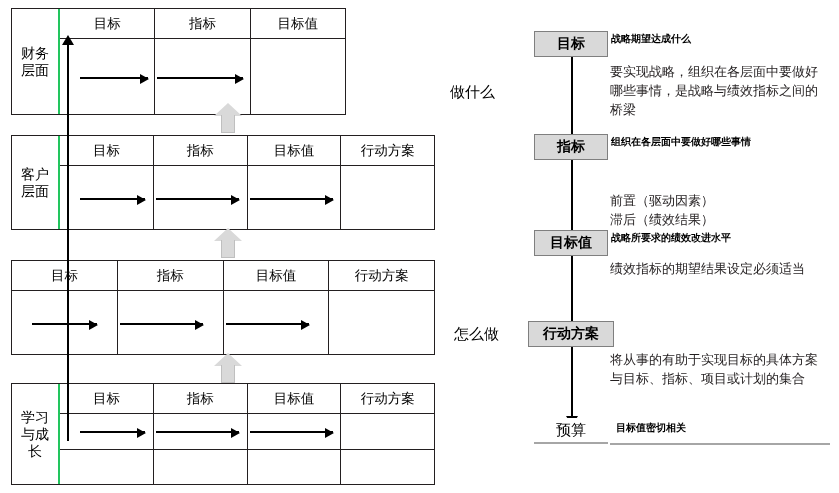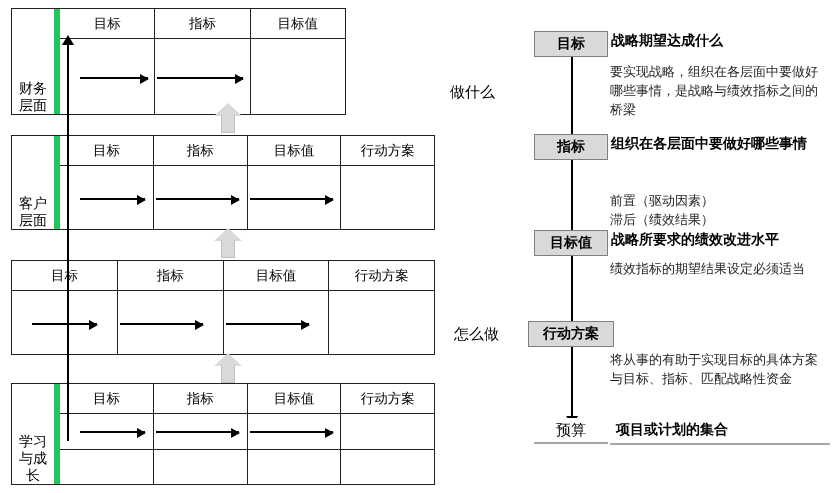--- a/index.html
+++ b/index.html
@@ -34,24 +34,24 @@
 
   .persp-block .grid {
     display: flex;
     height: 100%;
     box-sizing: border-box;
   }
 
   .persp-label {
     width: 48px;
     flex: 0 0 48px;
-    border-right: 6px solid #22c55e;
-    box-sizing: border-box;
-    display: flex;
-    align-items: flex-end;
+    border-right: 2px solid #22c55e;
+    box-sizing: border-box;
+    display: flex;
+    align-items: center;
     justify-content: center;
     font-size: 14px;
     line-height: 17px;
     text-align: center;
     letter-spacing: 0px;
   }
 
   .cols {
     flex: 1 1 auto;
     display: flex;
@@ -187,21 +187,21 @@
   .node-box.plain {
     background: #fff;
     border: none;
     border-bottom: 2px solid #a6a6a6;
     font-weight: normal;
     font-size: 15px;
   }
 
   .node-title {
     position: absolute;
-    font-size: 14px;
+    font-size: 10px;
     font-weight: bold;
     white-space: nowrap;
   }
   .node-desc {
     position: absolute;
     font-size: 13px;
     line-height: 19px;
     color: #231f20;
     width: 210px;
   }
@@ -380,20 +380,20 @@
 
   <div class="vline" style="top:160px; height:71px;"></div>
 
   <div class="node-box" style="left:84px; top:230px;">目标值</div>
   <div class="node-title" style="left:161px; top:231px;">战略所要求的绩效改进水平</div>
   <div class="node-desc" style="left:160px; top:259px;">绩效指标的期望结果设定必须适当</div>
 
   <div class="vline" style="top:256px; height:66px;"></div>
 
   <div class="node-box wide" style="left:78px; top:321px;">行动方案</div>
-  <div class="node-desc" style="left:160px; top:350px;">将从事的有助于实现目标的具体方案与目标、指标、匹配战略性资金</div>
+  <div class="node-desc" style="left:160px; top:350px;">将从事的有助于实现目标的具体方案与目标、指标、项目或计划的集合</div>
 
   <div class="vline" style="top:347px; height:70px;"></div>
 
   <div class="node-box plain" style="left:84px; top:418px;">预算</div>
-  <div class="node-title" style="left:166px; top:421px;">项目或计划的集合</div>
+  <div class="node-title" style="left:166px; top:421px;">目标值密切相关</div>
   <div class="hr-underline" style="left:160px; top:443px; width:220px;"></div>
 </div>
 
 </body></html>

